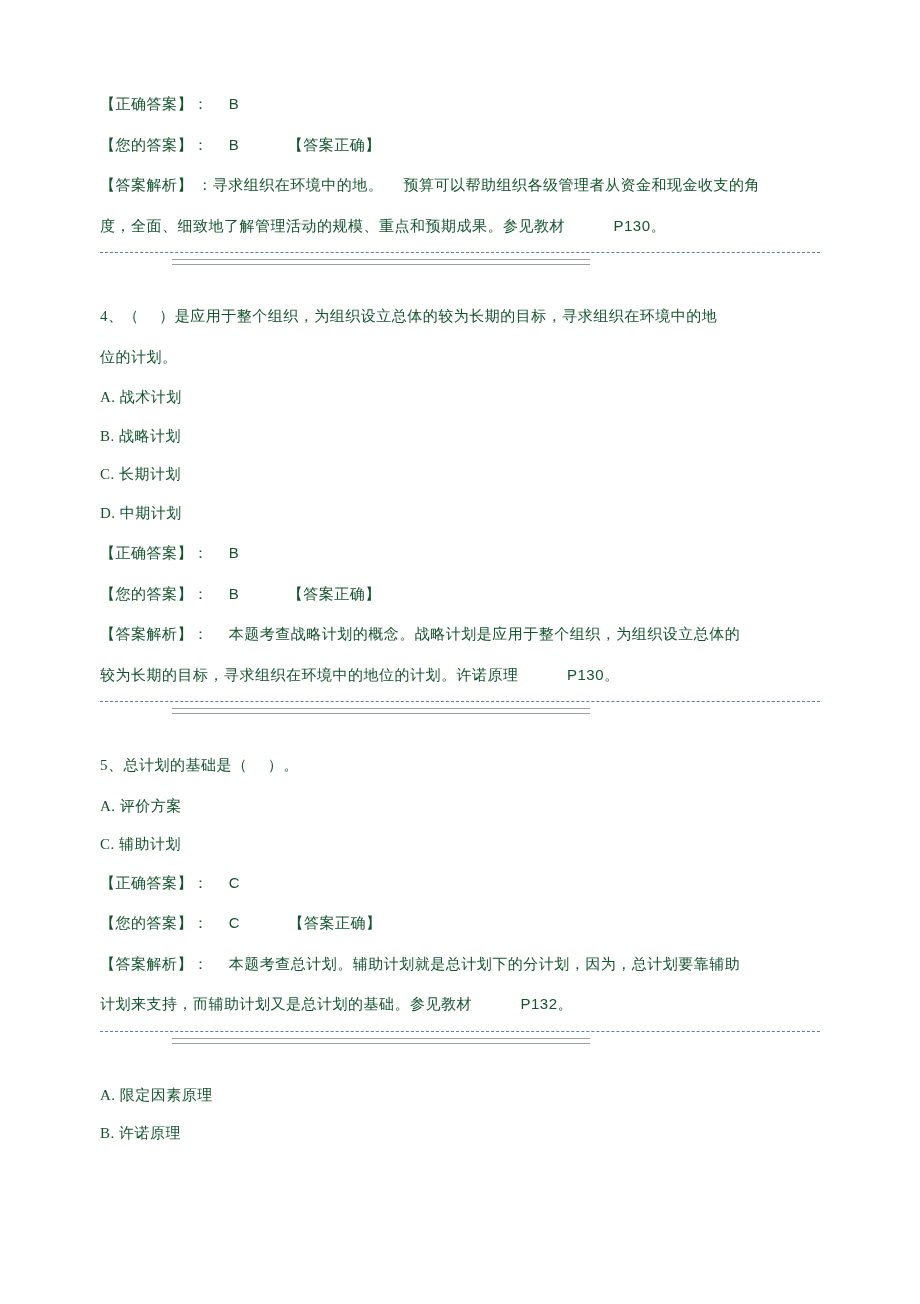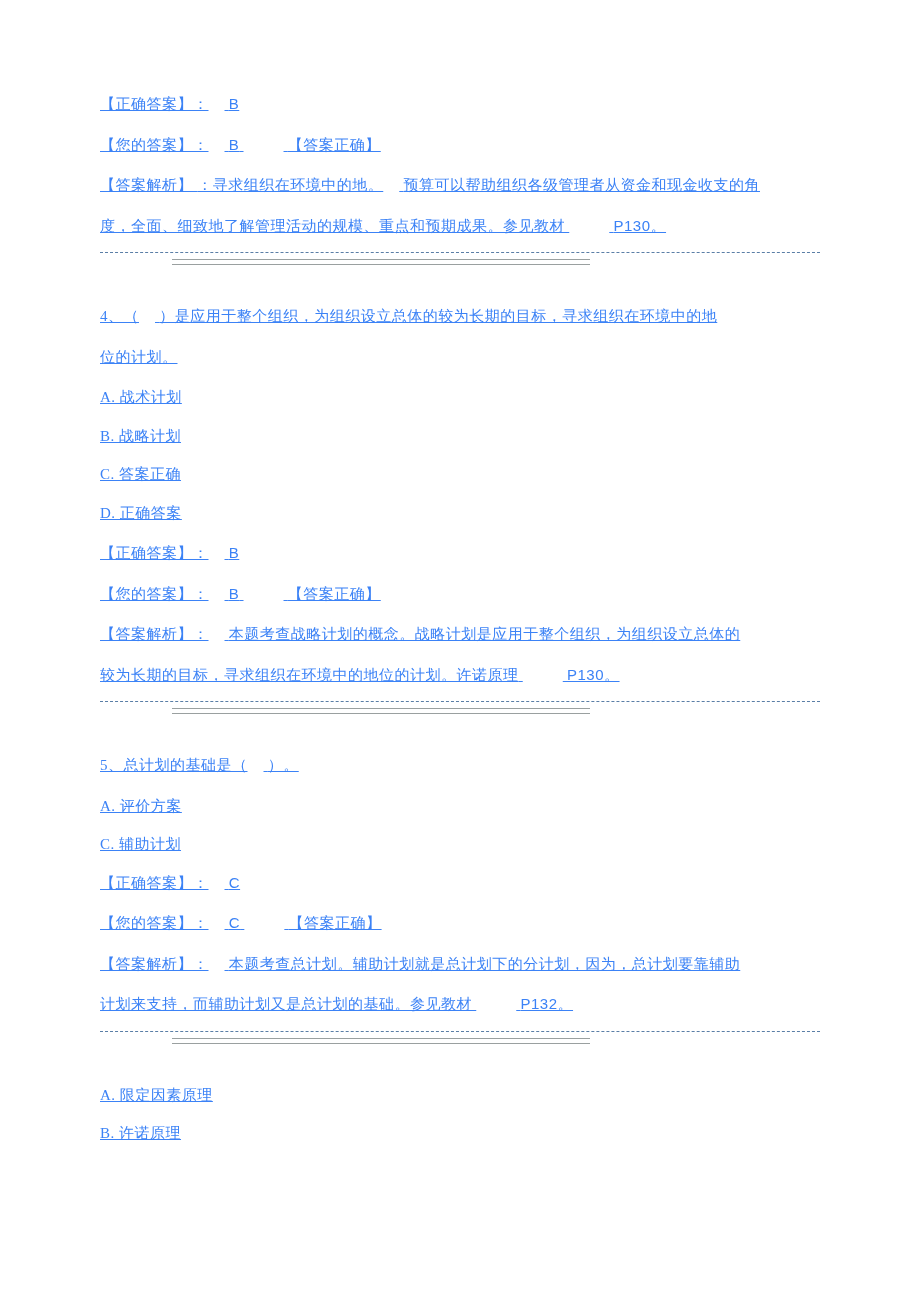--- a/index.html
+++ b/index.html
@@ -9,25 +9,24 @@
     font-family: "SimSun", "宋体", serif;
     width: 920px;
   }
   .page {
     padding: 90px 100px 40px 100px;
     box-sizing: border-box;
     width: 920px;
   }
   .line {
     font-size: 15px;
-    color: #3b82f6;
+    color: #14532d;
     line-height: 1.9;
     margin-bottom: 12px;
     letter-spacing: 0.5px;
-    text-decoration: underline;
   }
   .line.tight {
     margin-bottom: 10px;
   }
   .inline-gap {
     display: inline-block;
     width: 40px;
   }
   .inline-gap-sm {
     display: inline-block;
@@ -95,22 +94,22 @@
 
   <div class="line">
     <span>4、（</span><span class="inline-gap-sm"></span>
     <span>）是应用于整个组织，为组织设立总体的较为长期的目标，寻求组织在环境中的地</span>
   </div>
   <div class="line">
     <span>位的计划。</span>
   </div>
   <div class="line tight"><span>A. 战术计划</span></div>
   <div class="line tight"><span>B. 战略计划</span></div>
-  <div class="line tight"><span>C. 答案正确</span></div>
-  <div class="line"><span>D. 正确答案</span></div>
+  <div class="line tight"><span>C. 长期计划</span></div>
+  <div class="line"><span>D. 中期计划</span></div>
   <div class="line">
     <span>【正确答案】：</span><span class="inline-gap-sm"></span>
     <span class="answer-letter">B</span>
   </div>
   <div class="line">
     <span>【您的答案】：</span><span class="inline-gap-sm"></span>
     <span class="answer-letter">B</span>
     <span class="inline-gap"></span>
     <span>【答案正确】</span>
   </div>

